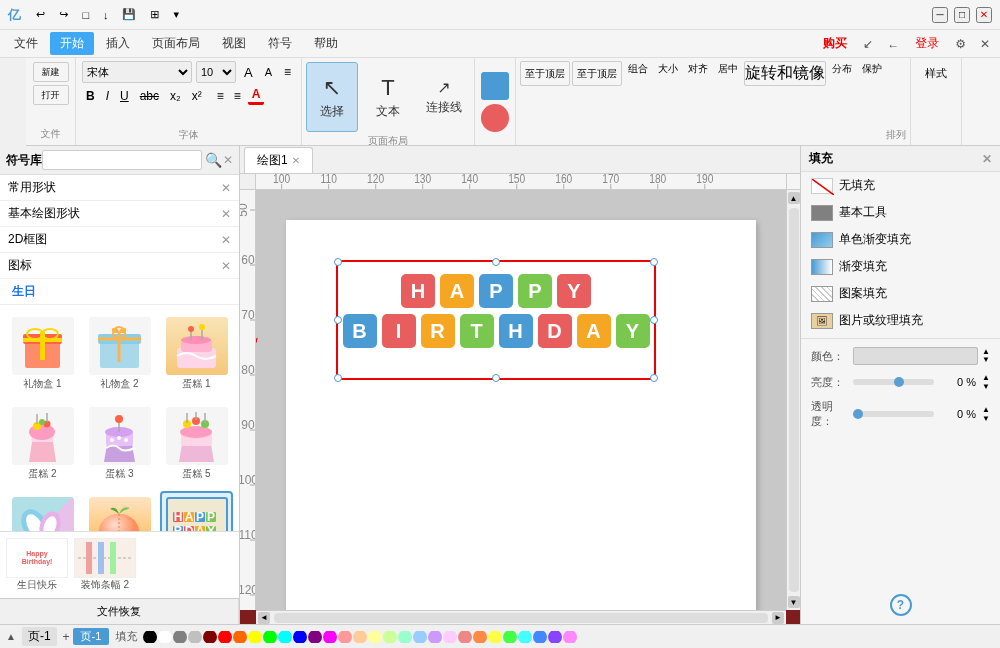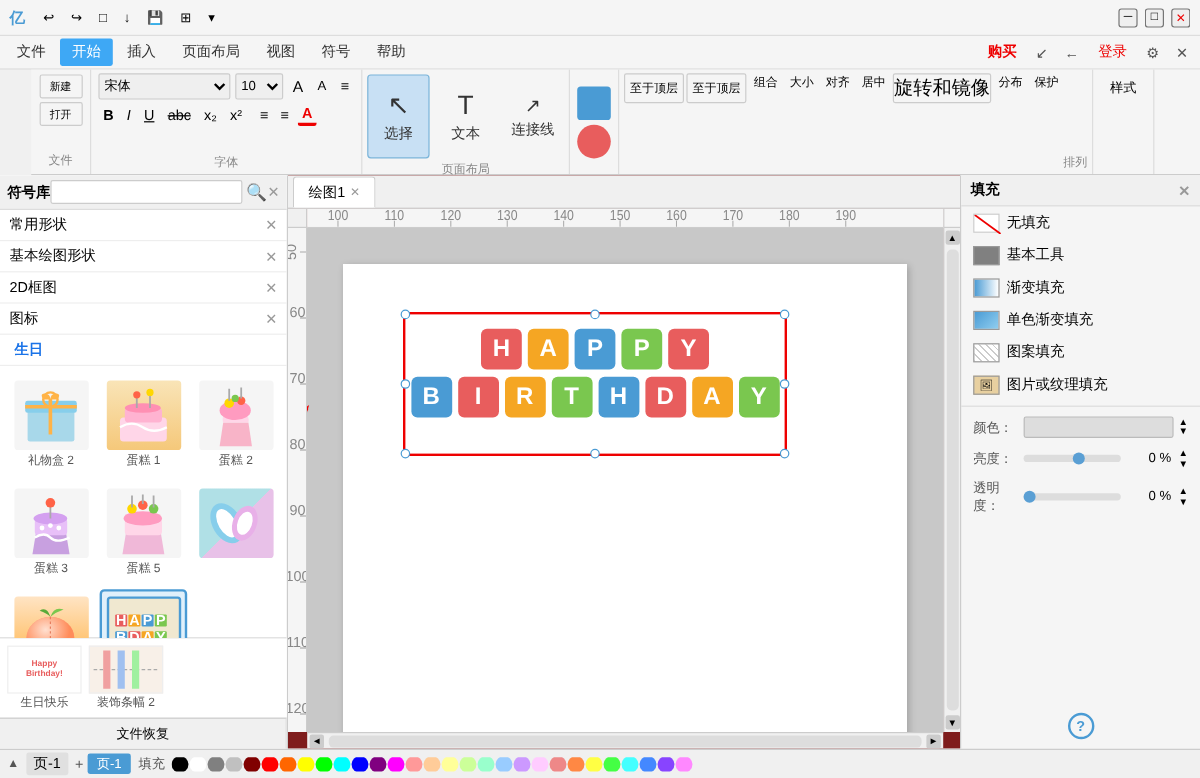--- a/index.html
+++ b/index.html
@@ -238,20 +238,33 @@
       <div class="category-item">
         <span>图标</span>
         <span class="category-close">✕</span>
       </div>
       <div class="category-item expanded">
         <span>生日</span>
       </div>
 
       <div class="symbol-grid">
 
+        <div class="symbol-item">
+          <div class="symbol-thumb">
+            <svg width="55" height="52" viewBox="0 0 55 52">
+              <rect x="10" y="20" width="35" height="28" fill="#ff8c69" rx="2"></rect>
+              <rect x="8" y="14" width="39" height="10" fill="#ff6347" rx="2"></rect>
+              <rect x="25" y="12" width="5" height="28" fill="#ffd700"></rect>
+              <rect x="8" y="18" width="39" height="4" fill="#ffd700"></rect>
+              <ellipse cx="20" cy="14" rx="8" ry="5" fill="none" stroke="#ffd700" stroke-width="2"></ellipse>
+              <ellipse cx="35" cy="14" rx="8" ry="5" fill="none" stroke="#ffd700" stroke-width="2"></ellipse>
+            </svg>
+          </div>
+          <span class="symbol-label">礼物盒 1</span>
+        </div>
 
         <div class="symbol-item">
           <div class="symbol-thumb">
             <svg width="55" height="52" viewBox="0 0 55 52">
               <rect x="8" y="20" width="39" height="28" fill="#a8d8ea" rx="2"></rect>
               <rect x="6" y="14" width="43" height="10" fill="#87ceeb" rx="2"></rect>
               <line x1="27" y1="12" x2="27" y2="42" stroke="#ffb347" stroke-width="3"></line>
               <line x1="6" y1="19" x2="49" y2="19" stroke="#ffb347" stroke-width="3"></line>
               <circle cx="27" cy="13" r="6" fill="none" stroke="#ffb347" stroke-width="2"></circle>
               <path d="M21 13 Q18 8 22 8 Q27 8 27 13" fill="#ffb347"></path>
@@ -553,26 +566,26 @@
               </svg>
         </line>
           </div>
         <span>无填充</span>
       </div>
       <div class="fill-option">
         <div style="width:22px;height:16px;background:#808080;border:1px solid #999;"></div>
         <span>基本工具</span>
       </div>
       <div class="fill-option">
+        <div style="width:22px;height:16px;background:linear-gradient(135deg, #4a9bd4, #90cef0);border:1px solid #999;"></div>
+        <span>单色渐变填充</span>
+      </div>
+      <div class="fill-option">
         <div style="width:22px;height:16px;background:linear-gradient(to right, #4a9bd4, white);border:1px solid #999;"></div>
         <span>渐变填充</span>
-      </div>
-      <div class="fill-option">
-        <div style="width:22px;height:16px;background:linear-gradient(135deg, #4a9bd4, #90cef0);border:1px solid #999;"></div>
-        <span>单色渐变填充</span>
       </div>
       <div class="fill-option">
         <div style="width:22px;height:16px;background-image:repeating-linear-gradient(45deg, #ccc 0, #ccc 1px, white 0, white 4px);border:1px solid #999;"></div>
         <span>图案填充</span>
       </div>
       <div class="fill-option">
         <div style="width:22px;height:16px;background:#e8d0a0;border:1px solid #999;display:flex;align-items:center;justify-content:center;">
           <span style="font-size:9px;">🖼</span>
         </div>
         <span>图片或纹理填充</span>

